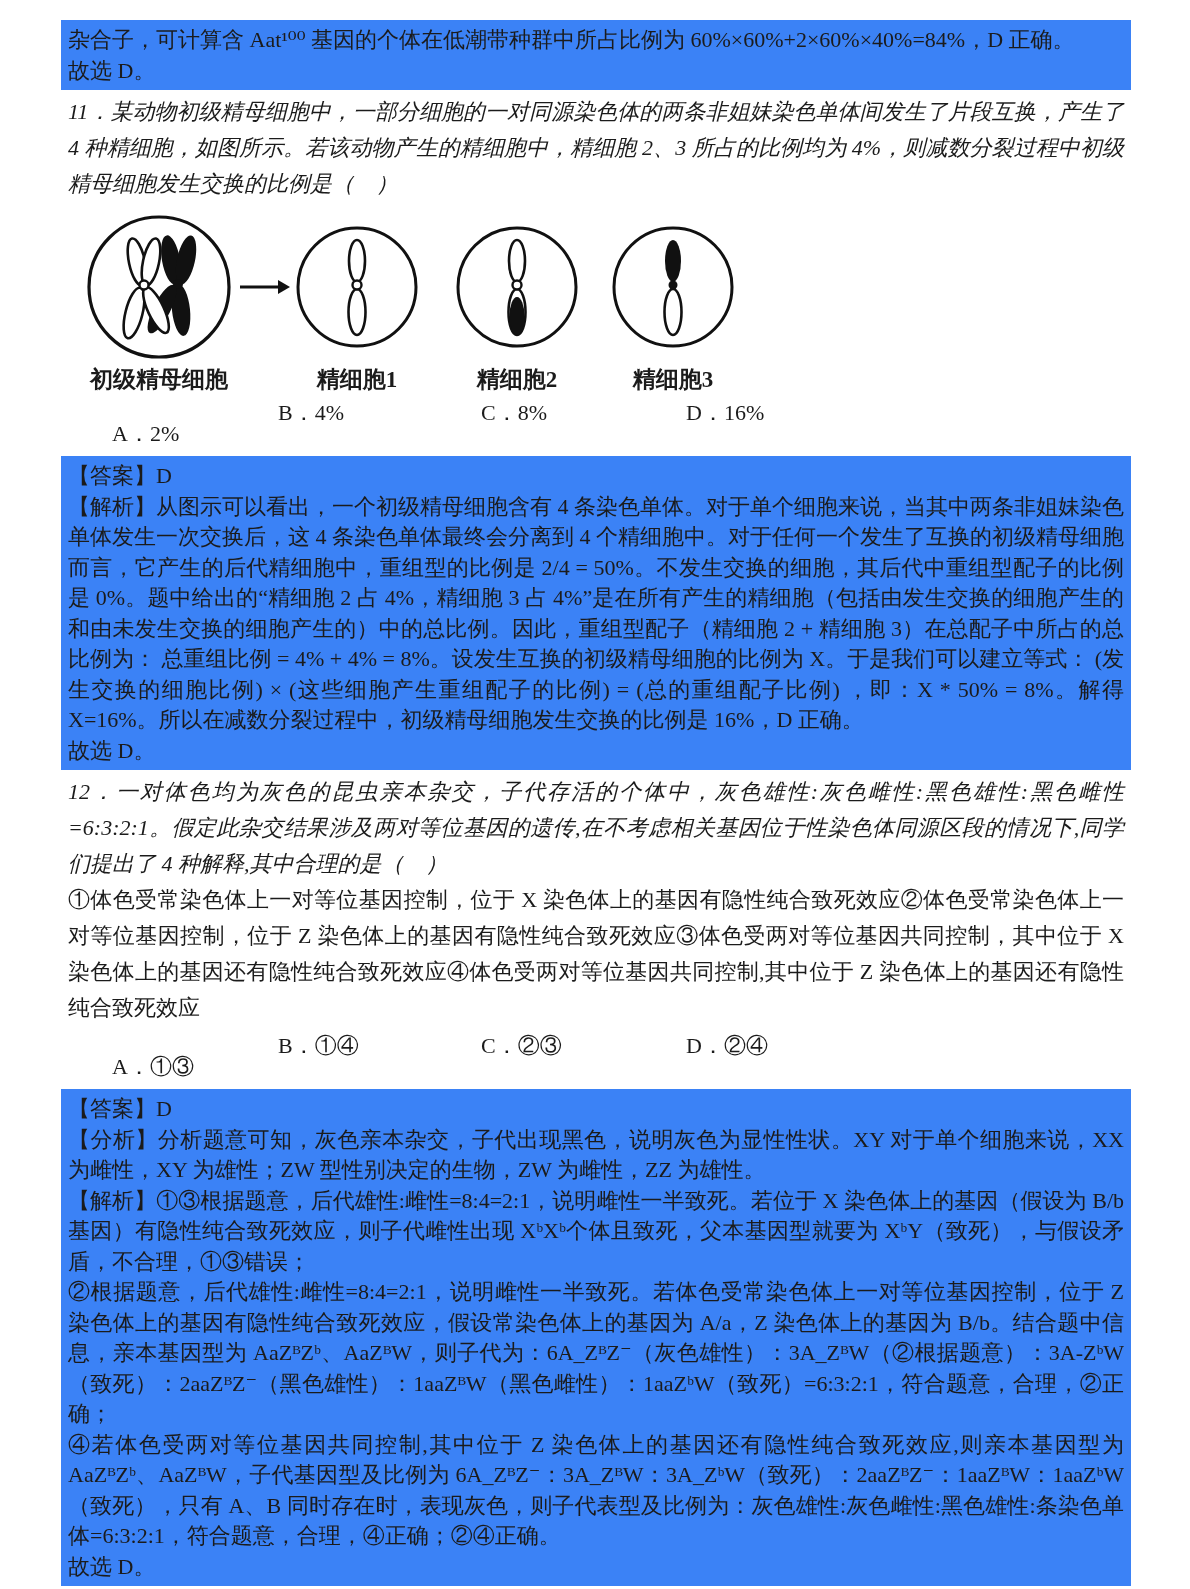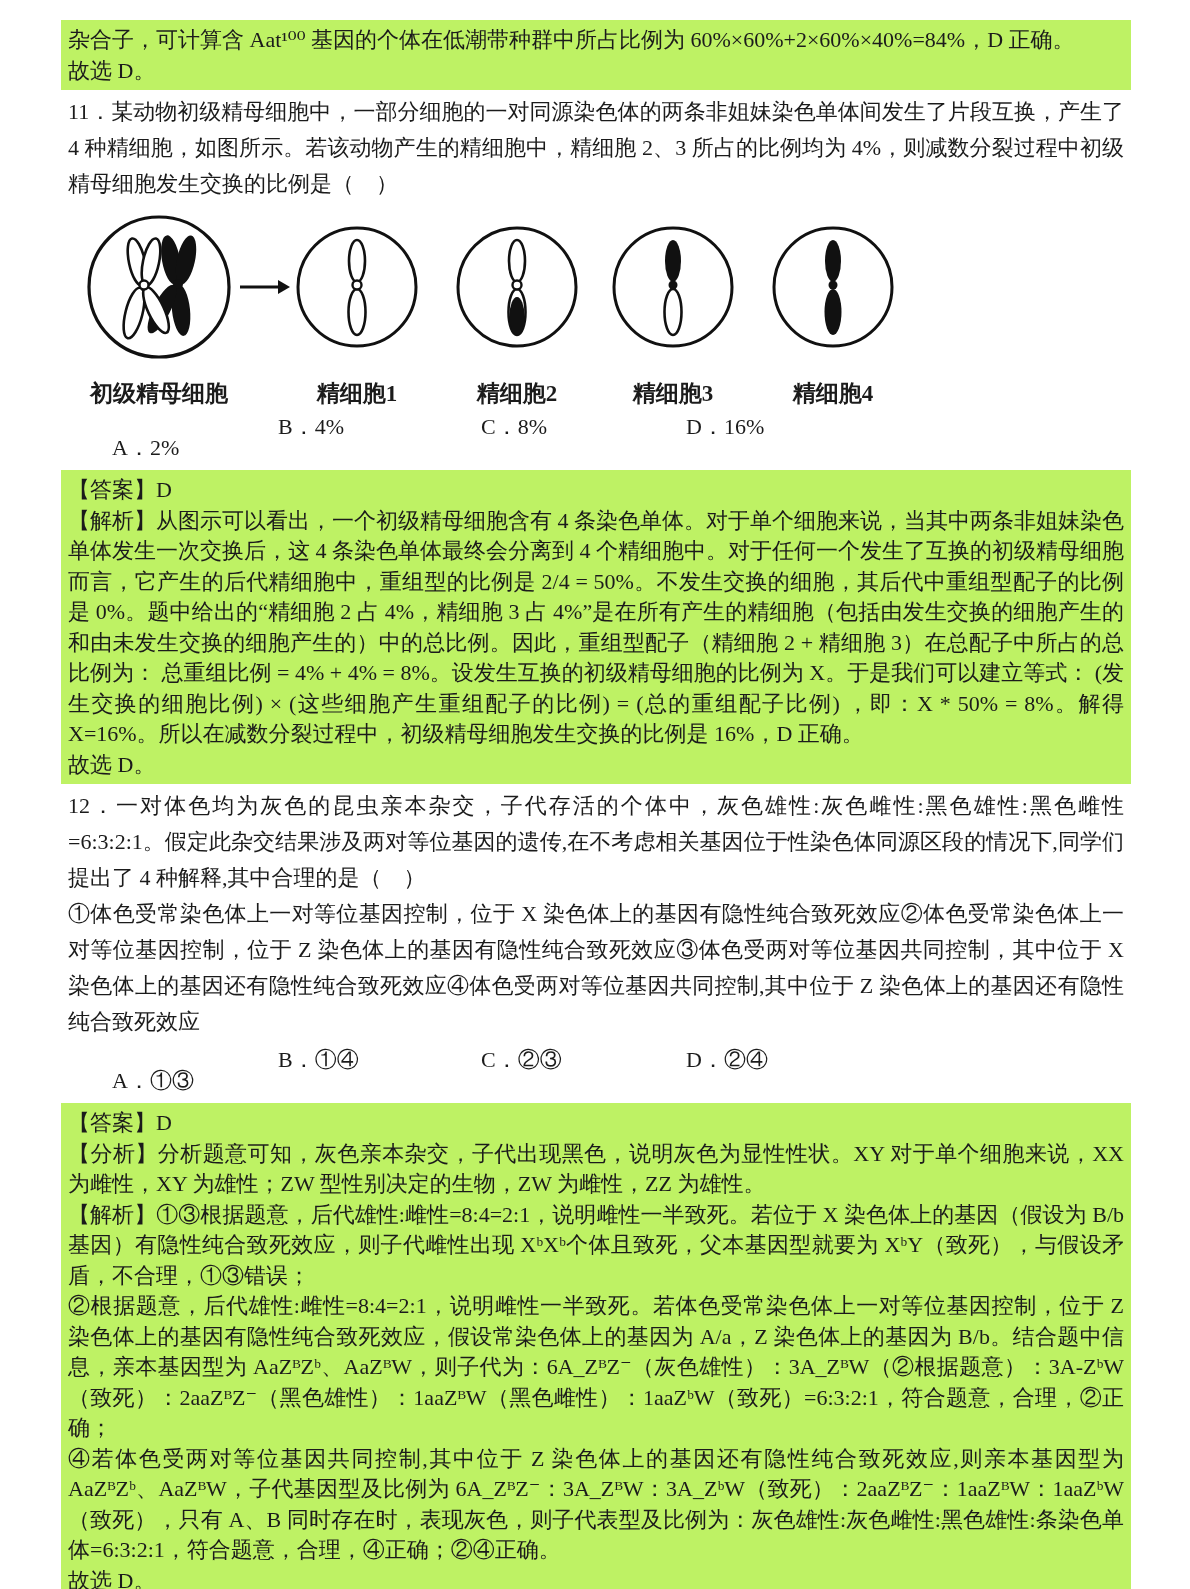--- a/index.html
+++ b/index.html
@@ -4,37 +4,37 @@
 <style>
   html,body{margin:0;padding:0;background:#ffffff;}
   body{
     width:1190px;
     color:#1b1b1b;
     font-family:"Liberation Serif","DejaVu Serif",serif;
     -webkit-font-smoothing:antialiased;
   }
   .content{padding:20px 66px 8px 68px;}
   p{margin:0;text-align:justify;font-size:22px;line-height:36px;}
-  .gray{background:#bef264;margin:0 -7px;padding:5px 7px 4px 7px;}
+  .gray{background:#3b82f6;margin:0 -7px;padding:5px 7px 4px 7px;}
   .gray p{line-height:30.5px;}
-  .stem{margin-top:4px;}
+  .stem{margin-top:4px;font-style:italic;}
 
   
   .options{display:flex;font-size:22px;line-height:36px;padding-left:44px;margin:2px 0 4px 0;}
   .options .opt{white-space:nowrap;}
   .opt-a{width:166px;margin-top:21px;}
   .opt-b{width:203px;}
   .opt-c{width:205px;}
 
   
   .figure{margin:10px 0 0 16px;}
   .figrow{display:flex;align-items:flex-start;}
   .figcol{display:flex;flex-direction:column;align-items:center;}
   .figbox{height:150px;display:flex;align-items:center;}
-  .figlabel{font-size:23px;font-weight:bold;margin-top:19px;white-space:nowrap;line-height:26px;}
+  .figlabel{font-size:23px;font-weight:bold;margin-top:5px;white-space:nowrap;line-height:26px;}
   .arrowbox{height:150px;display:flex;align-items:center;margin:0 4px;}
   .gapA{margin-left:34px;}
   .gapB{margin-left:30px;align-items:center;}
   svg{display:block;}
 </style>
 </head>
 <body>
 
 <div class="content">
 
@@ -109,31 +109,20 @@
             <svg width="126" height="126" viewBox="0 0 126 126">
               <circle cx="63" cy="63" r="59" fill="#fff" stroke="#111" stroke-width="3"></circle>
               <ellipse cx="63" cy="37" rx="8" ry="21" fill="#111"></ellipse>
               <ellipse cx="63" cy="88" rx="8.5" ry="23" fill="#fff" stroke="#111" stroke-width="2.6"></ellipse>
               <circle cx="63" cy="61" r="4.5" fill="#111"></circle>
             </svg>
           </div>
           <div class="figlabel">精细胞3</div>
         </div>
 
-        <div class="figcol gapA">
-          <div class="figbox">
-            <svg width="126" height="126" viewBox="0 0 126 126">
-              <circle cx="63" cy="63" r="59" fill="#fff" stroke="#111" stroke-width="3"></circle>
-              <ellipse cx="63" cy="37" rx="8" ry="21" fill="#111"></ellipse>
-              <ellipse cx="63" cy="88" rx="8.5" ry="23" fill="#111"></ellipse>
-              <circle cx="63" cy="61" r="4.5" fill="#111"></circle>
-            </svg>
-          </div>
-          <div class="figlabel">精细胞4</div>
-        </div>
 
       </div>
     </div>
 
     <div class="options">
       <span class="opt opt-a">A．2%</span>
       <span class="opt opt-b">B．4%</span>
       <span class="opt opt-c">C．8%</span>
       <span class="opt">D．16%</span>
     </div>

